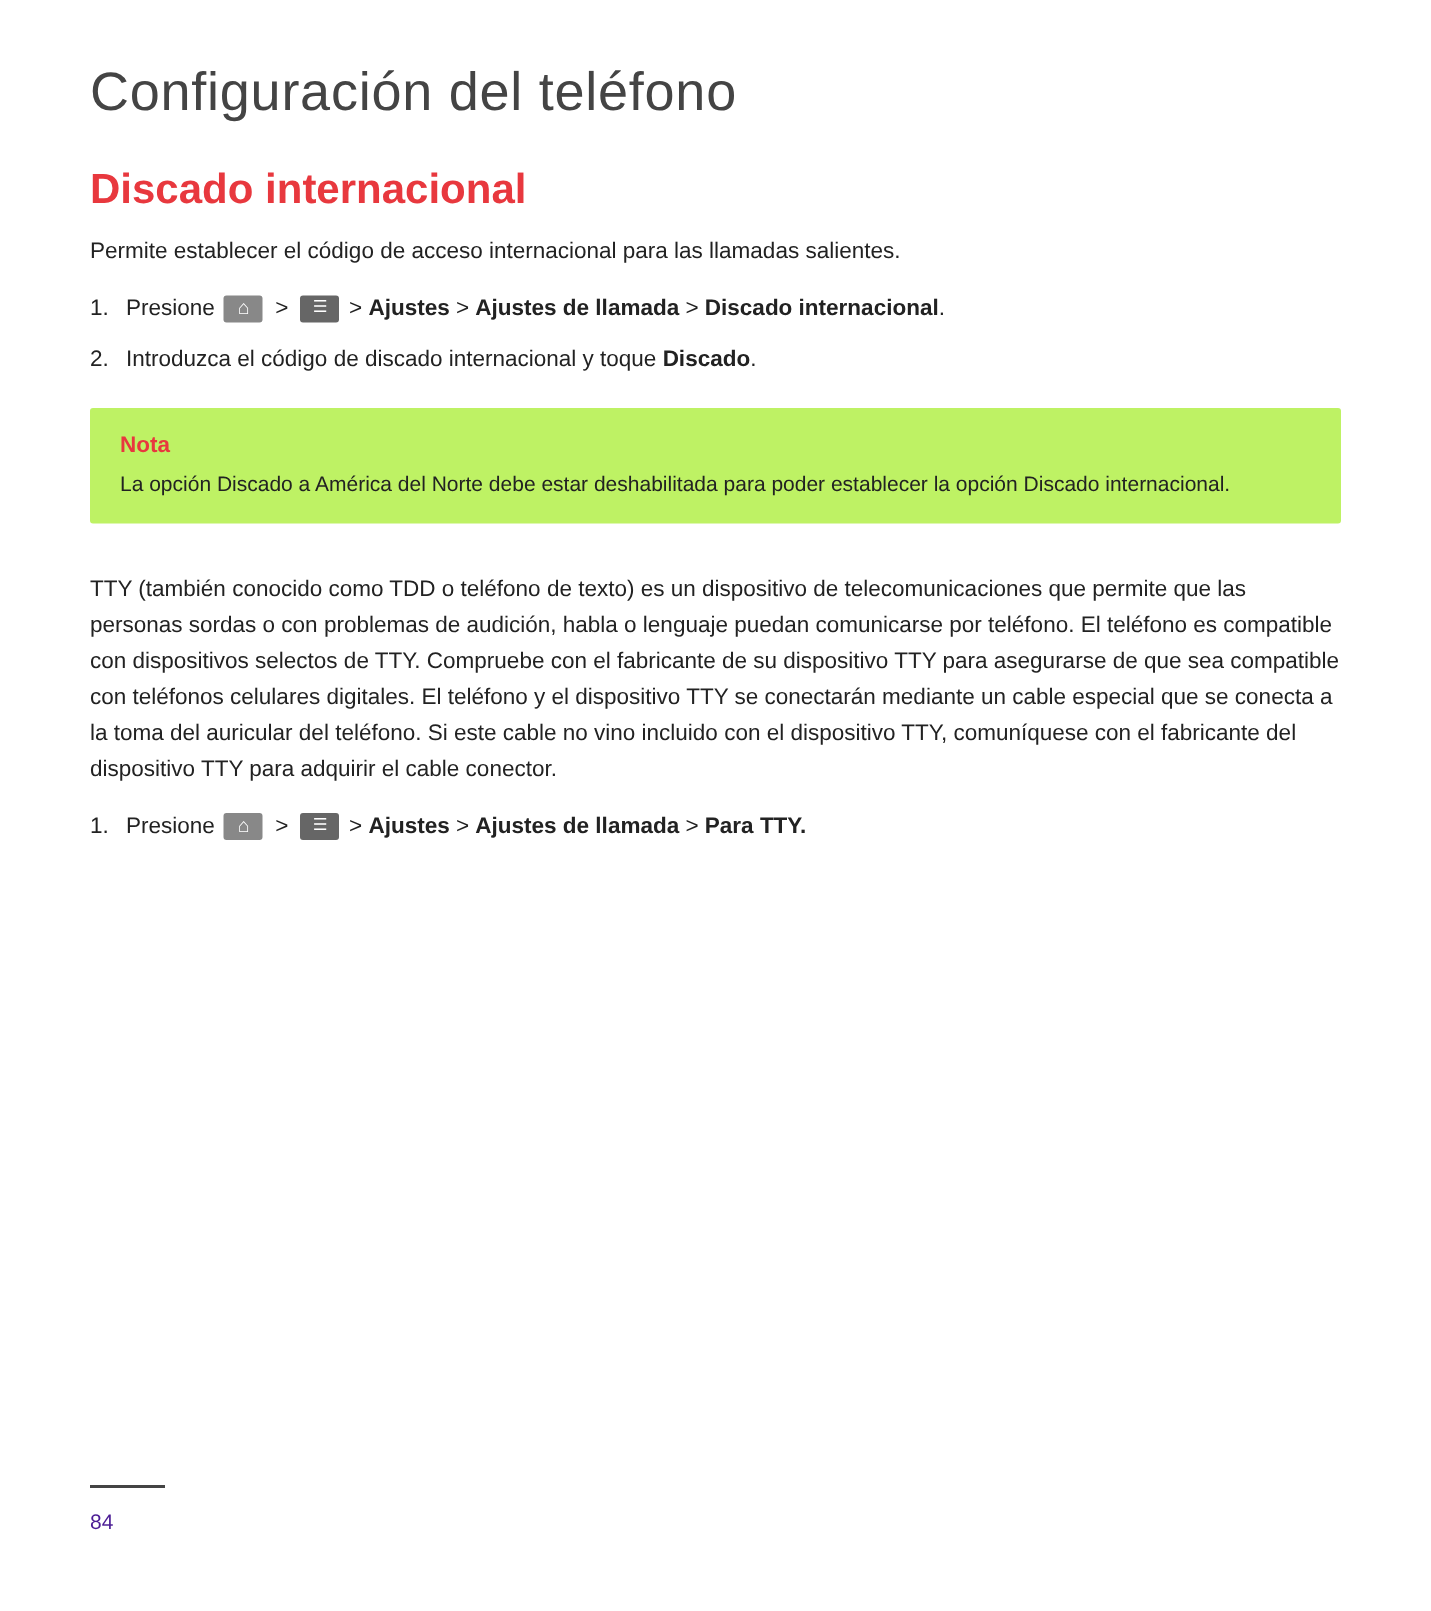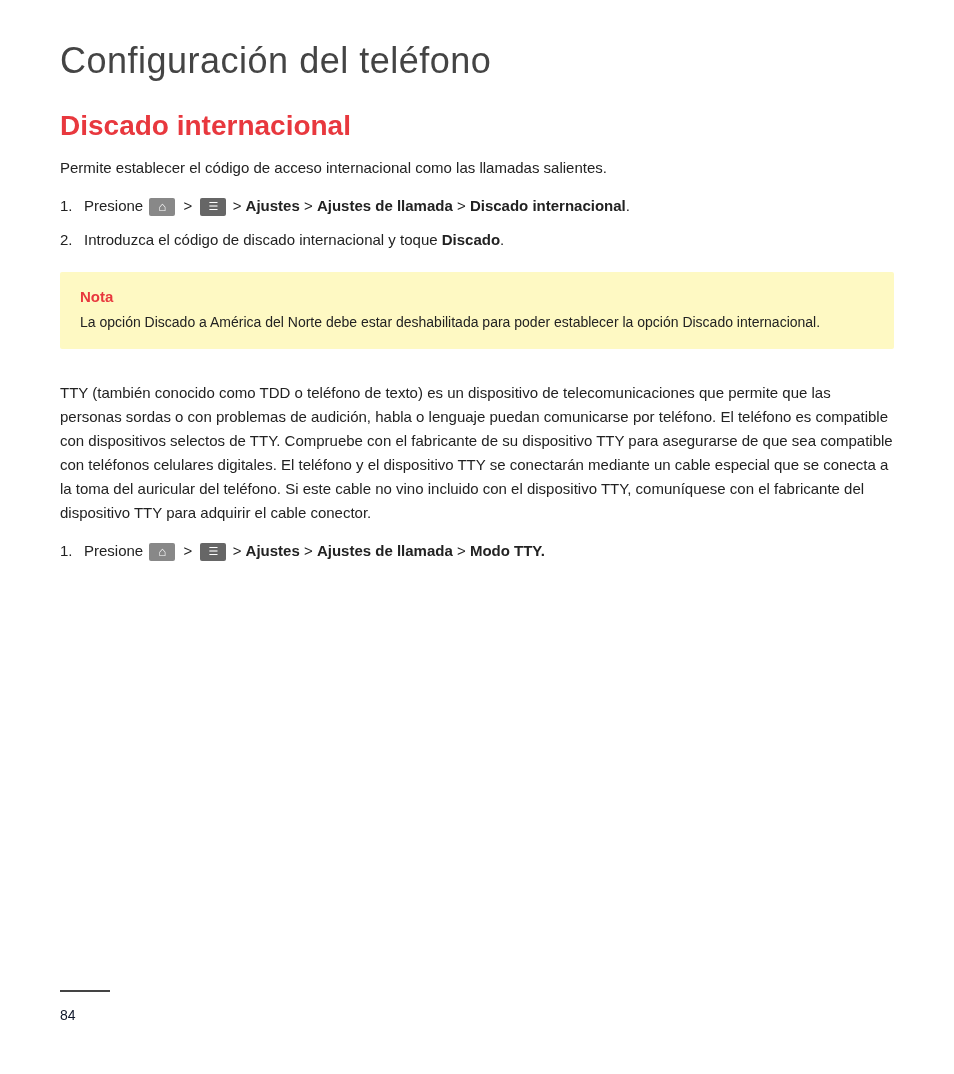--- a/index.html
+++ b/index.html
@@ -51,21 +51,21 @@
 
     .step-number {
       min-width: 20px;
     }
 
     .step-content {
       flex: 1;
     }
 
     .note-box {
-      background: #fef9c3;
+      background: #bef264;
       border-radius: 2px;
       padding: 16px 20px;
       margin: 20px 0 32px 0;
     }
 
     .note-title {
       font-size: 15px;
       font-weight: 700;
       color: #e8383e;
       margin-bottom: 6px;
@@ -126,21 +126,21 @@
 
     .divider {
       border: none;
       border-top: 2px solid #444444;
       width: 50px;
       margin: 20px 0 14px 0;
     }
 
     .page-number {
       font-size: 14px;
-      color: #0f172a;
+      color: #4c1d95;
     }
 
     .section-gap {
       margin-bottom: 24px;
       margin-top: 28px;
     }
 
     .tty-section {
       margin-top: 6px;
     }
@@ -151,21 +151,21 @@
       margin: 18px 0 14px 0;
     }
   </style>
 </head>
 <body>
 
 <h1 class="page-title">Configuración del teléfono</h1>
 
 <div class="section-gap">
   <h2 class="section-title">Discado internacional</h2>
-  <p class="body-text">Permite establecer el código de acceso internacional como las llamadas salientes.</p>
+  <p class="body-text">Permite establecer el código de acceso internacional para las llamadas salientes.</p>
 
   <div class="step">
     <span class="step-number">1.</span>
     <span class="step-content">
       Presione <span class="icon-home"></span>
       <span class="arrow">&gt;</span>
       <span class="icon-menu"></span>
       &gt; <strong>Ajustes</strong> &gt; <strong>Ajustes de llamada</strong> &gt; <strong>Discado internacional</strong>.
     </span>
   </div>
@@ -186,21 +186,21 @@
 <div class="tty-section">
   <p class="body-text">TTY (también conocido como TDD o teléfono de texto) es un dispositivo de telecomunicaciones que permite que las personas sordas o con problemas de audición, habla o lenguaje puedan comunicarse por teléfono. El teléfono es compatible con dispositivos selectos de TTY. Compruebe con el fabricante de su dispositivo TTY para asegurarse de que sea compatible con teléfonos celulares digitales. El teléfono y el dispositivo TTY se conectarán mediante un cable especial que se conecta a la toma del auricular del teléfono. Si este cable no vino incluido con el dispositivo TTY, comuníquese con el fabricante del dispositivo TTY para adquirir el cable conector.</p>
 
 
   <div class="step">
     <span class="step-number">1.</span>
     <span class="step-content">
       Presione <span class="icon-home"></span>
       <span class="arrow">&gt;</span>
       <span class="icon-menu"></span>
-      &gt; <strong>Ajustes</strong> &gt; <strong>Ajustes de llamada</strong> &gt; <strong>Modo TTY.</strong>
+      &gt; <strong>Ajustes</strong> &gt; <strong>Ajustes de llamada</strong> &gt; <strong>Para TTY.</strong>
     </span>
   </div>
 </div>
 
 <div style="position: absolute; bottom: 50px; left: 60px;">
   <hr class="divider">
   <span class="page-number">84</span>
 </div>
 
 </body></html>

